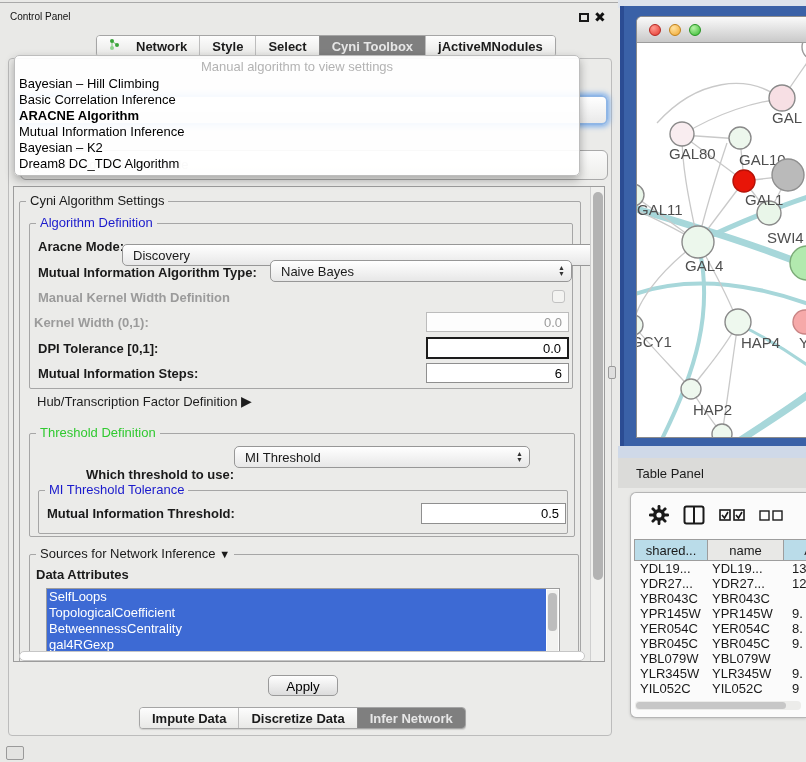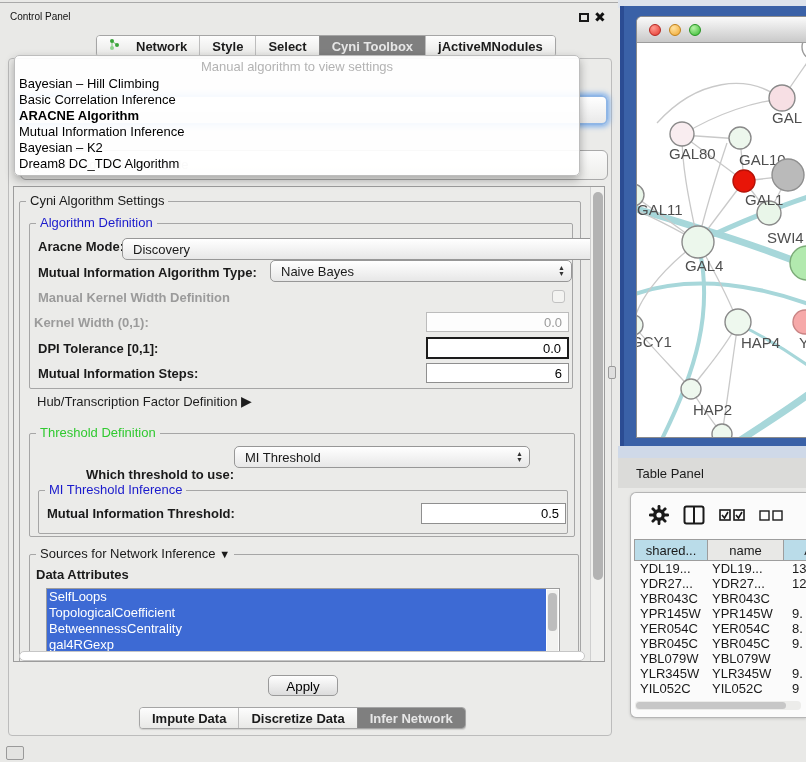--- a/index.html
+++ b/index.html
@@ -161,21 +161,21 @@
   </div>
 
   <div class="abs scroll-pane">
     <div class="group" style="left:5px;top:14px;width:562px;height:470px;">
       <span class="group-label">Cyni Algorithm Settings</span>
     </div>
 
     <div class="group" style="left:15px;top:36px;width:544px;height:166px;">
       <span class="group-label glbl-blue">Algorithm Definition</span>
       <span class="lbl" style="left:8px;top:15px;">Aracne Mode:</span>
-      <div class="combo" style="left:92px;top:14px;width:520px;">
+      <div class="combo" style="left:92px;top:20px;width:520px;">
         <span class="cval">Discovery</span>
         <span class="arrows">
             <span>▲</span>
             <span>▼</span>
           </span>
       </div>
       <span class="lbl" style="left:8px;top:41px;">Mutual Information Algorithm Type:</span>
       <div class="combo" style="left:240px;top:36px;width:302px;">
         <span class="cval">Naive Bayes</span>
         <span class="arrows">
@@ -202,21 +202,21 @@
       <span class="group-label glbl-green">Threshold Definition</span>
       <span class="lbl" style="left:56px;top:17px;margin-top:16px;">Which threshold to use:</span>
       <div class="combo" style="left:204px;top:12px;width:296px;">
         <span class="cval">MI Threshold</span>
         <span class="arrows">
             <span>▲</span>
             <span>▼</span>
           </span>
       </div>
       <div class="group" style="left:8px;top:56px;width:530px;height:44px;">
-        <span class="group-label glbl-blue">MI Threshold Inference</span>
+        <span class="group-label glbl-blue">MI Threshold Tolerance</span>
         <span class="lbl" style="left:8px;top:15px;">Mutual Information Threshold:</span>
         <input class="field" style="left: 382px; top: 12px; width: 145px; height: 21px;" value="0.5">
       </div>
     </div>
 
     <div class="group" style="left:15px;top:367px;width:550px;height:120px;">
       <span class="group-label">
         <span>Sources for Network Inference</span>
         <span style="font-size:11px;">▼</span>
       </span>

